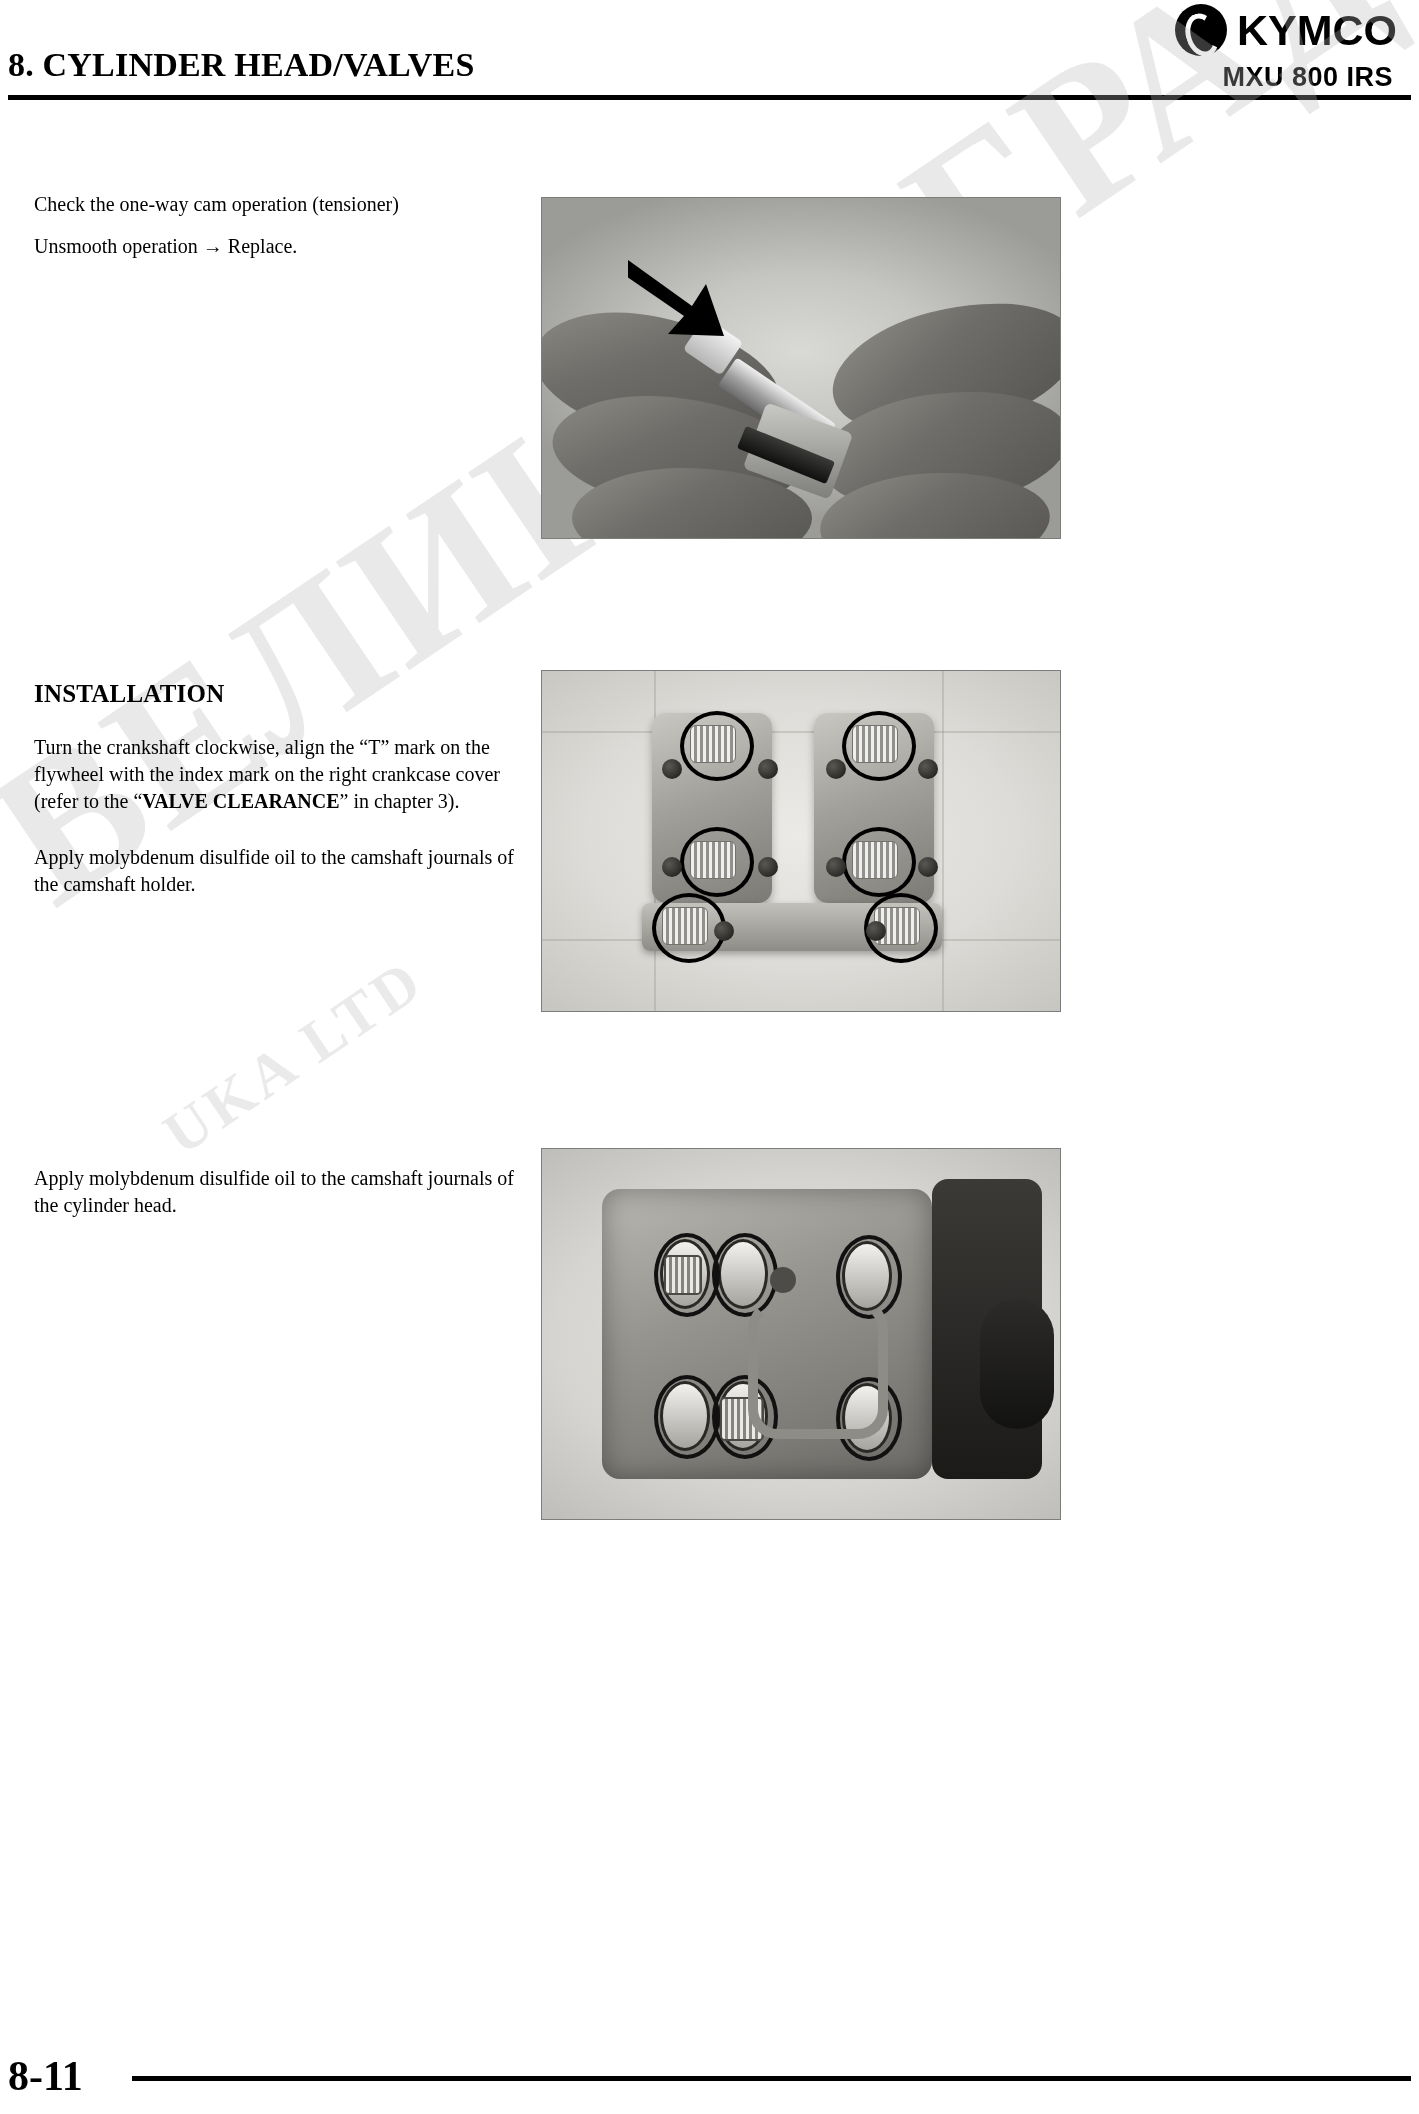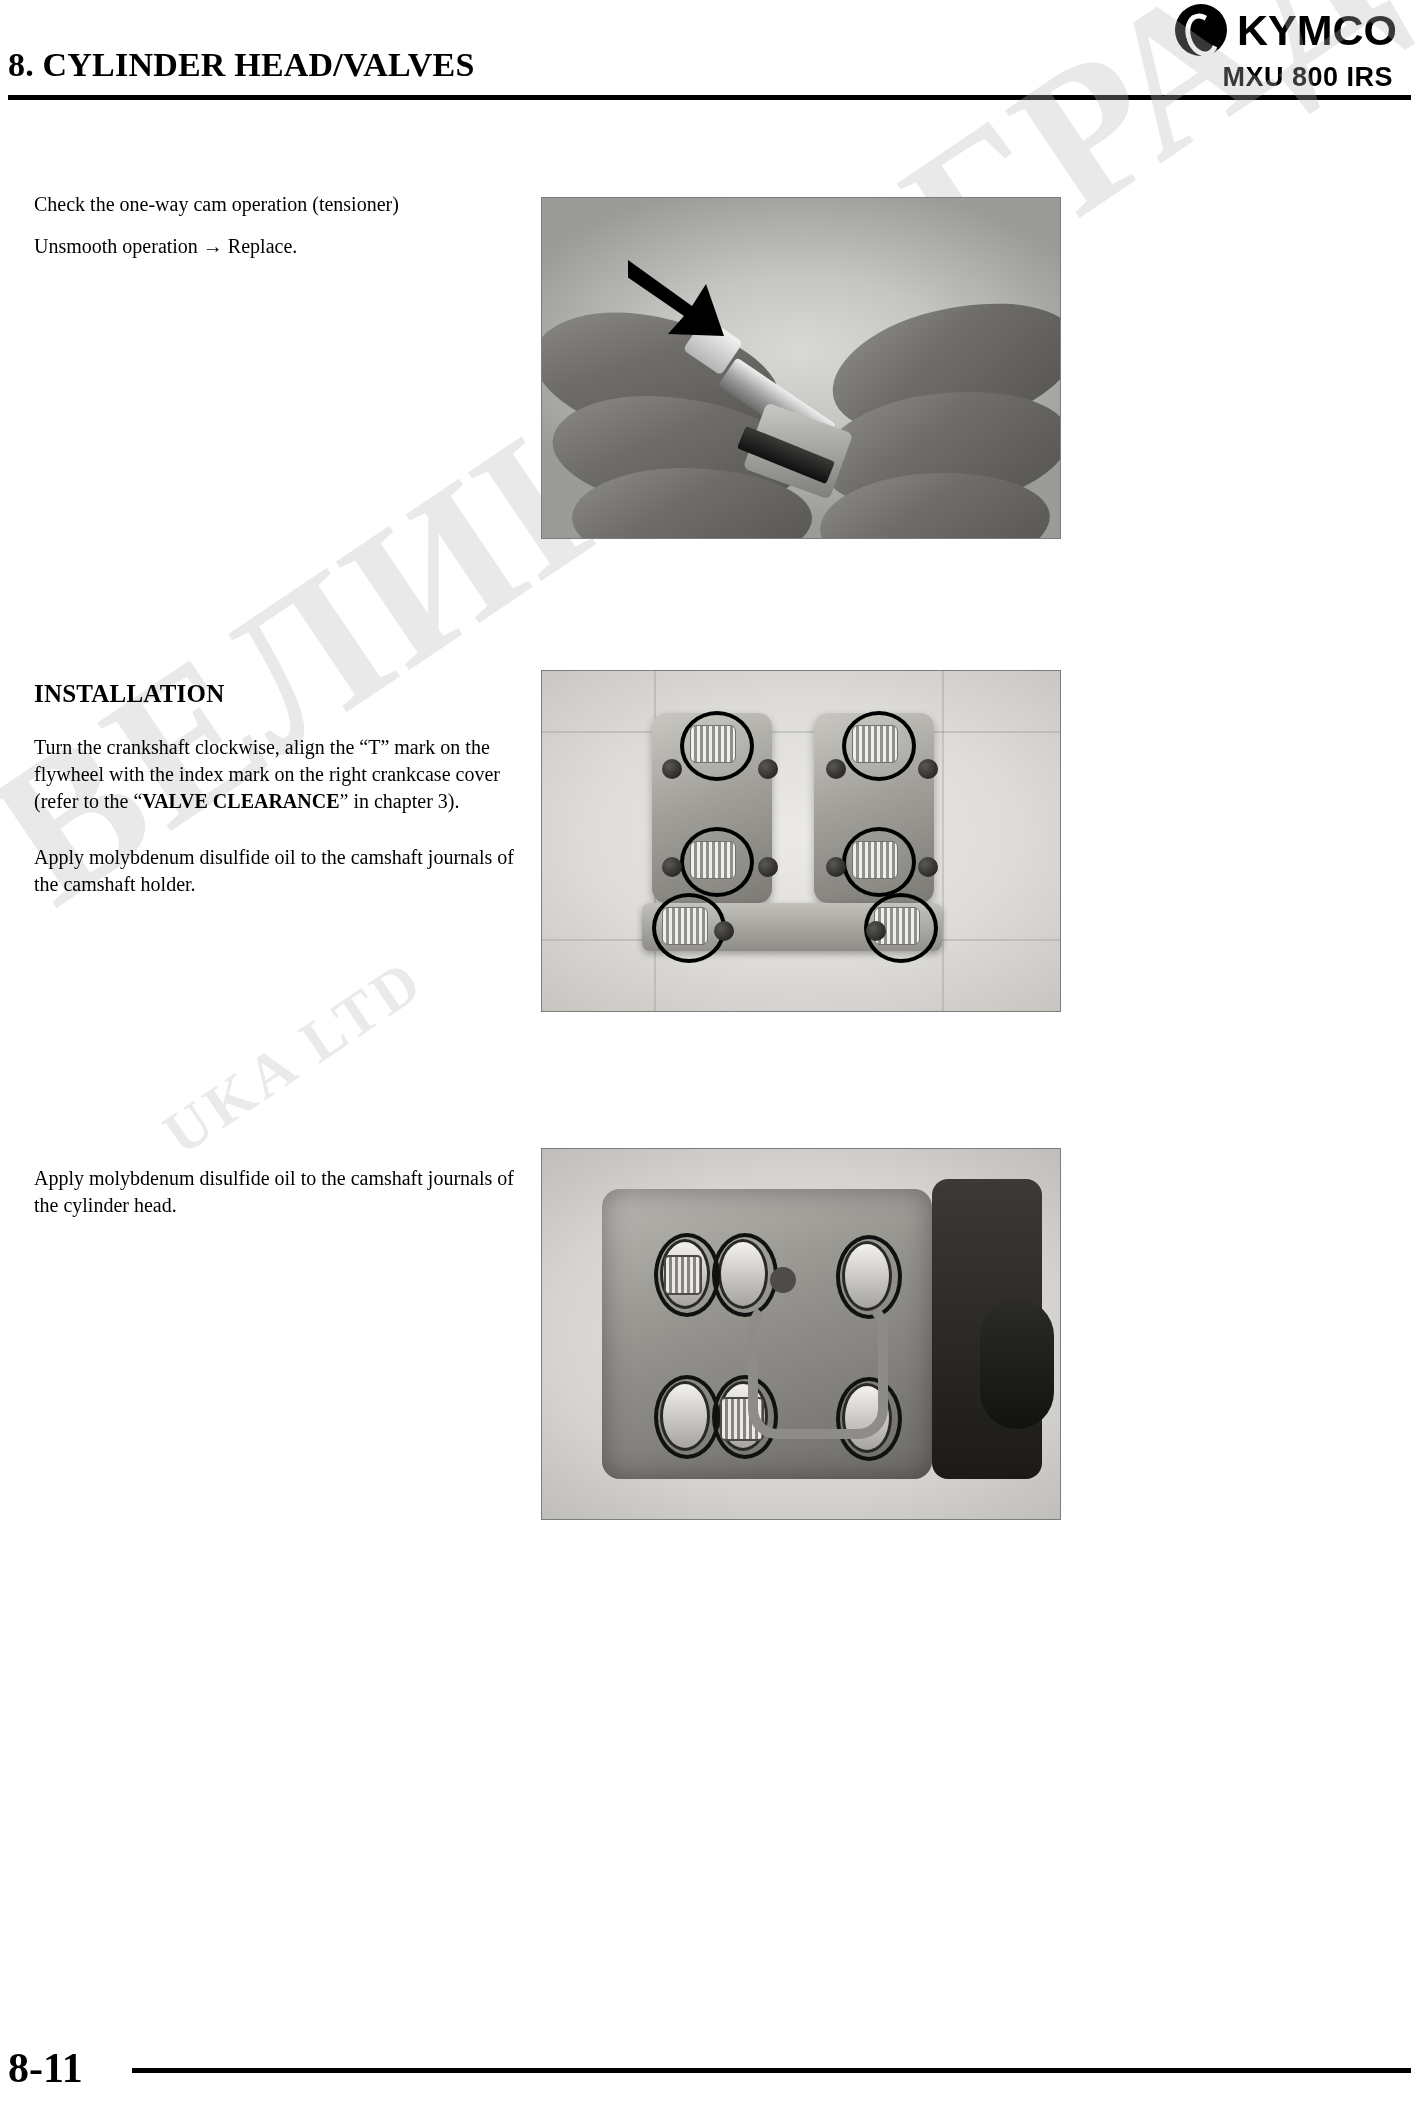--- a/index.html
+++ b/index.html
@@ -326,21 +326,21 @@
     position: absolute;
     background: repeating-linear-gradient(90deg, #eceae6 0px, #eceae6 3px, #86847f 3px, #86847f 6px);
     border: 2px solid #4c4a46;
     border-radius: 5px;
   }
 
   
   .page-footer {
     position: absolute;
     left: 0;
-    bottom: 8px;
+    bottom: 0;
     width: 1419px;
     height: 90px;
   }
   .page-number {
     position: absolute;
     left: 8px;
     bottom: 14px;
     font-family: "Liberation Serif", serif;
     font-weight: bold;
     font-size: 42px;

